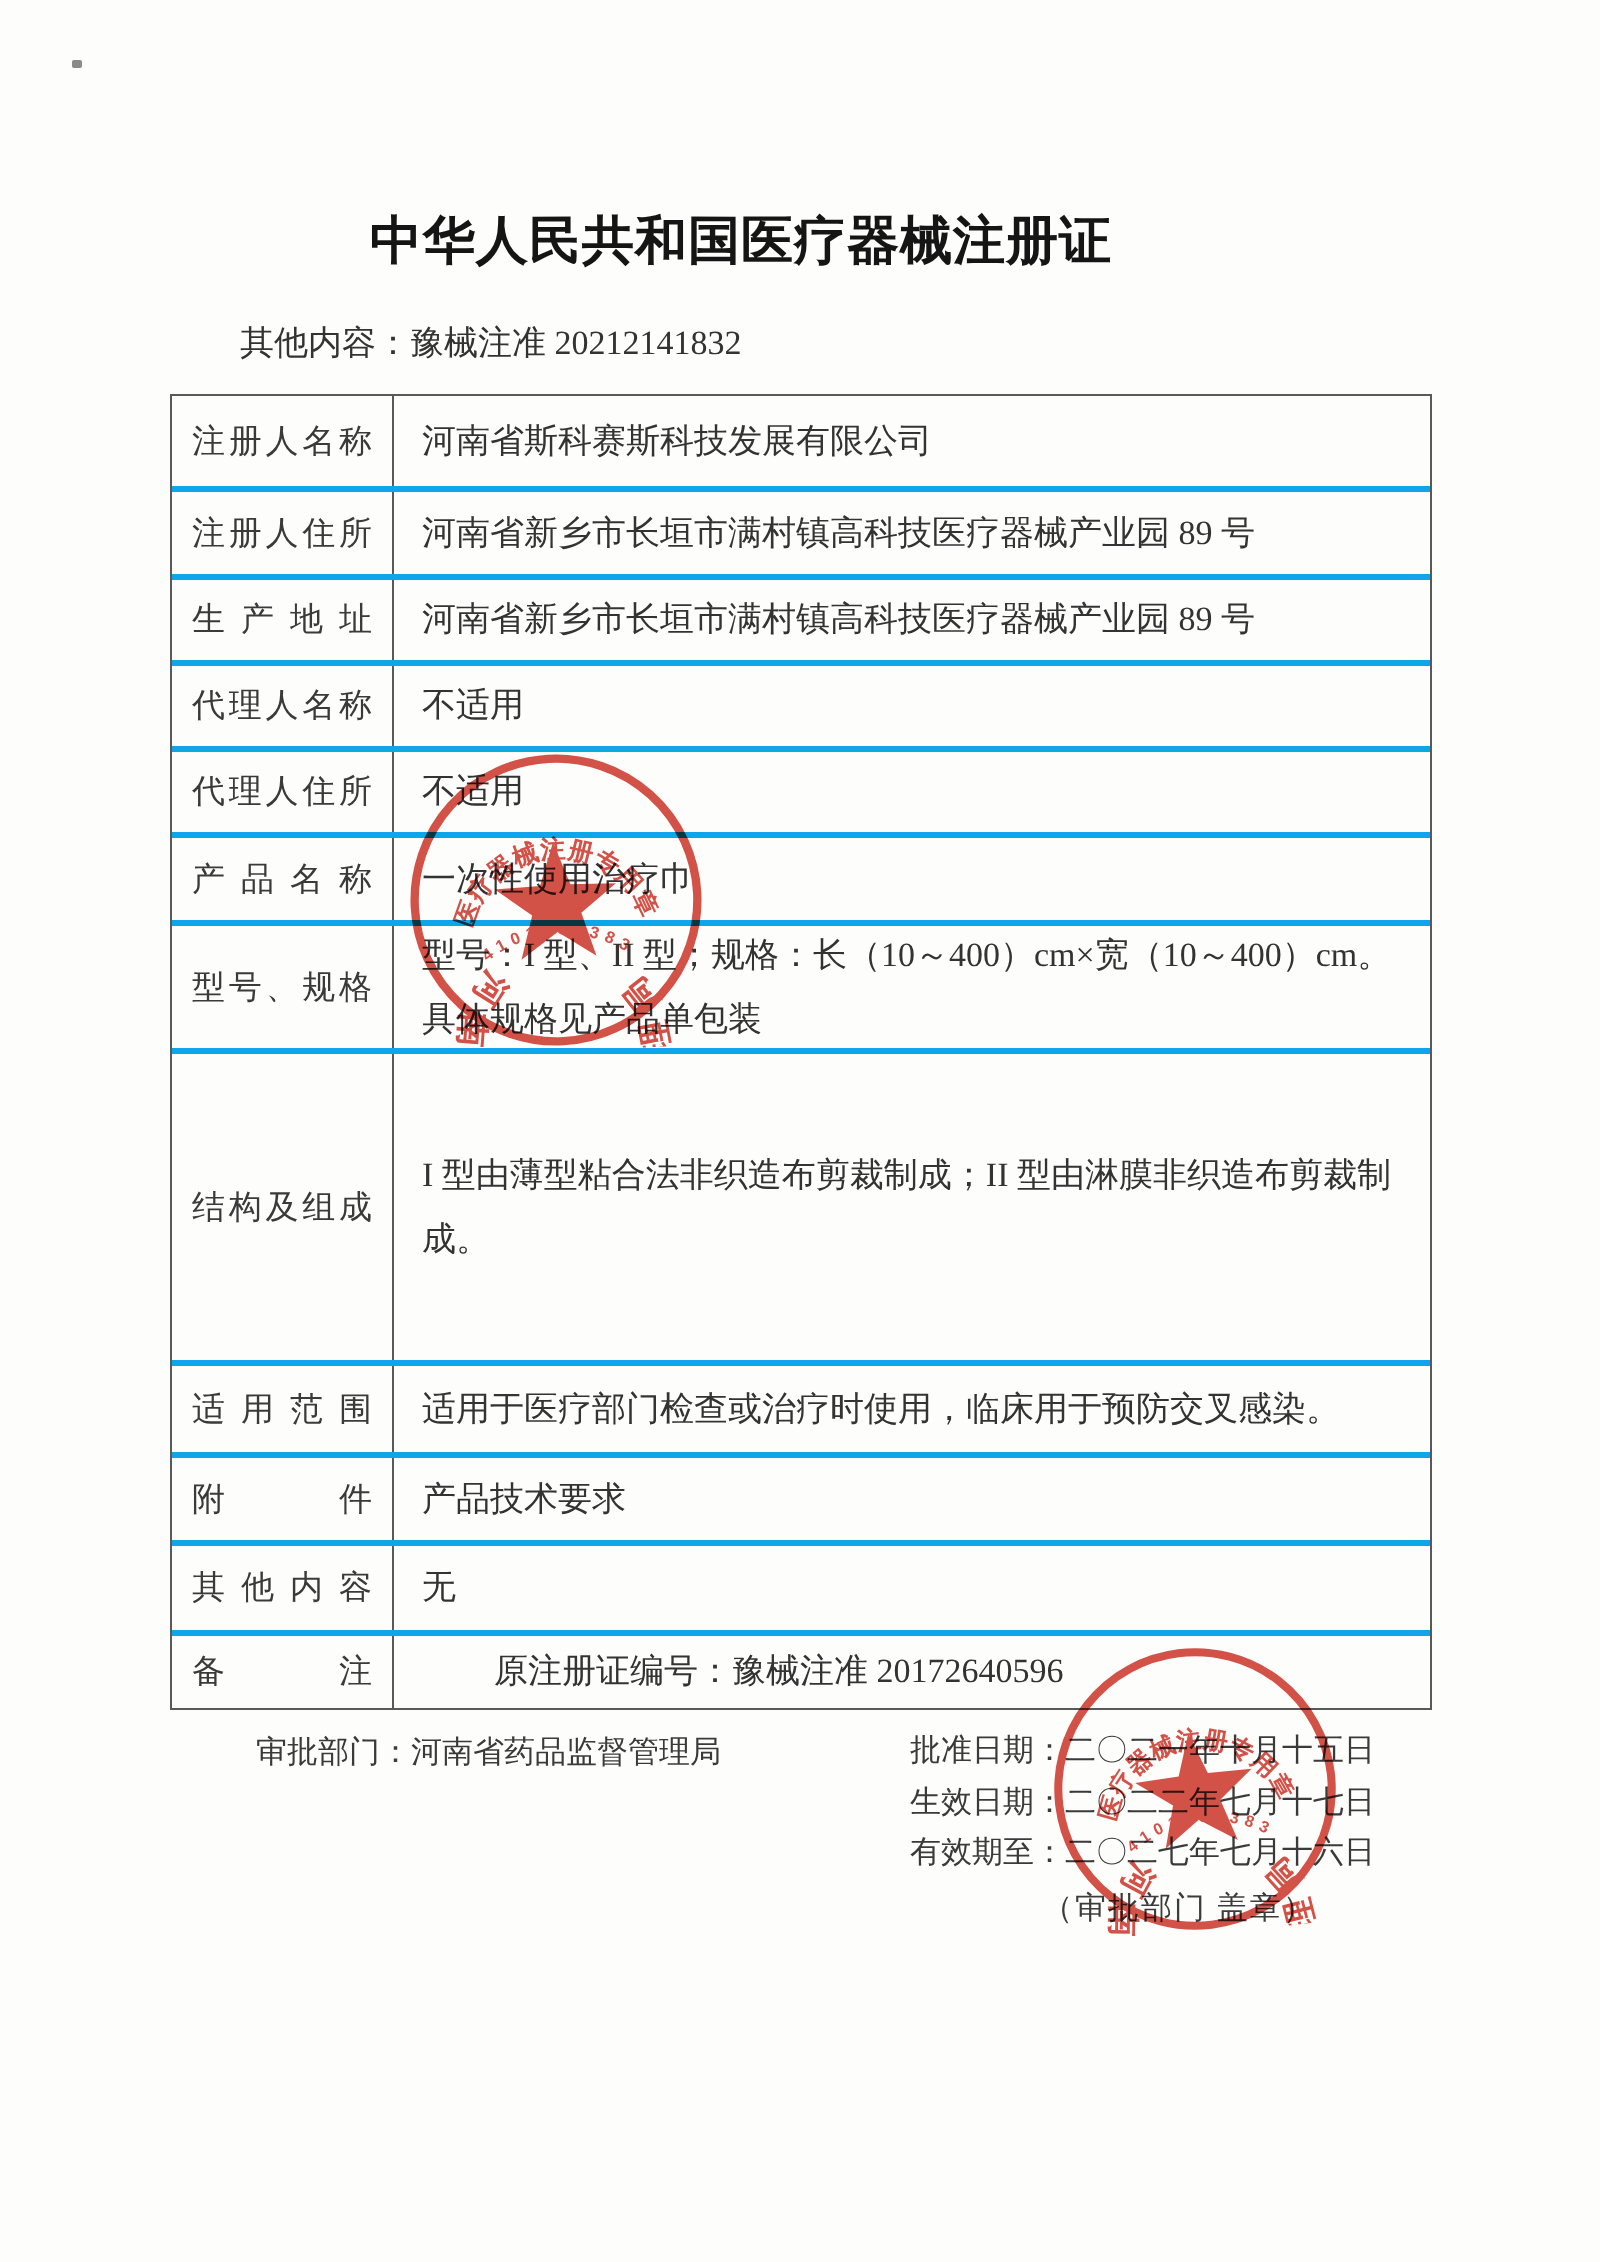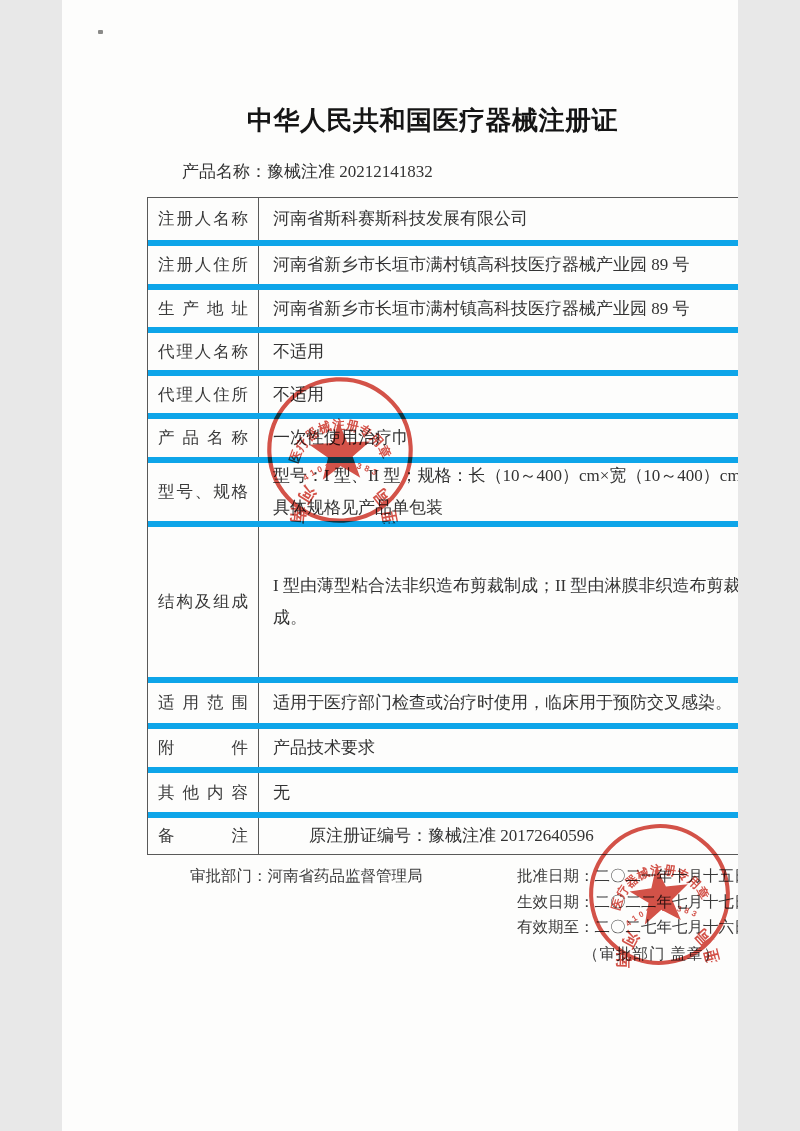--- a/index.html
+++ b/index.html
@@ -1,38 +1,38 @@
 <!DOCTYPE html>
 <html><head>
 <meta charset="utf-8">
 <style>
   html,body{margin:0;padding:0;background:#e8e8e8;}
   .page{
     position:relative;
-    width:676px;height:1131px;
+    width:800px;height:1131px;
     margin:0 auto;
     background:#fdfdfc;
     overflow:hidden;
     font-family:"Liberation Serif", serif;
     color:#2d2d2d;
   }
   .speck{position:absolute;left:36px;top:30px;width:5px;height:4px;background:#8a8a88;border-radius:1px;}
   .title{
     position:absolute;left:185px;top:103px;margin:0;
     font-family:"Liberation Sans", sans-serif;
     font-size:26px;font-weight:700;color:#151515;letter-spacing:0.5px;white-space:nowrap;
   }
   .regno{position:absolute;left:120px;top:160px;font-size:17px;color:#333;white-space:nowrap;}
   
   .table{
     position:absolute;left:85px;top:197px;width:631px;
     border:1px solid #595959;
     box-sizing:border-box;
   }
-  .row{display:flex;border-bottom:6px solid #0ea5e9;box-sizing:border-box;}
+  .row{display:flex;border-bottom:3px solid #0ea5e9;box-sizing:border-box;}
   .row:last-child{border-bottom:none;}
   .row:nth-child(1){height:48px;}
   .row:nth-child(2){height:44px;}
   .row:nth-child(3){height:43px;}
   .row:nth-child(4){height:43px;}
   .row:nth-child(5){height:43px;}
   .row:nth-child(6){height:44px;justify-content:space-between;}
   .row:nth-child(7){height:64px;}
   .row:nth-child(8){height:156px;}
   .row:nth-child(9){height:46px;}
@@ -75,21 +75,21 @@
 </style>
 </head>
 <body>
 
 <div class="page">
 
   <div class="speck"></div>
 
   <h1 class="title">中华人民共和国医疗器械注册证</h1>
 
-  <div class="regno"><span>产品名称：</span><span>豫械注准 20212141832</span></div>
+  <div class="regno"><span>其他内容：</span><span>豫械注准 20212141832</span></div>
 
   <div class="table">
     <div class="row">
       <div class="lab">
           <span>注册人名称</span>
         </div>
       <div class="val">
           <span>河南省斯科赛斯科技发展有限公司</span>
         </div>
     </div>

